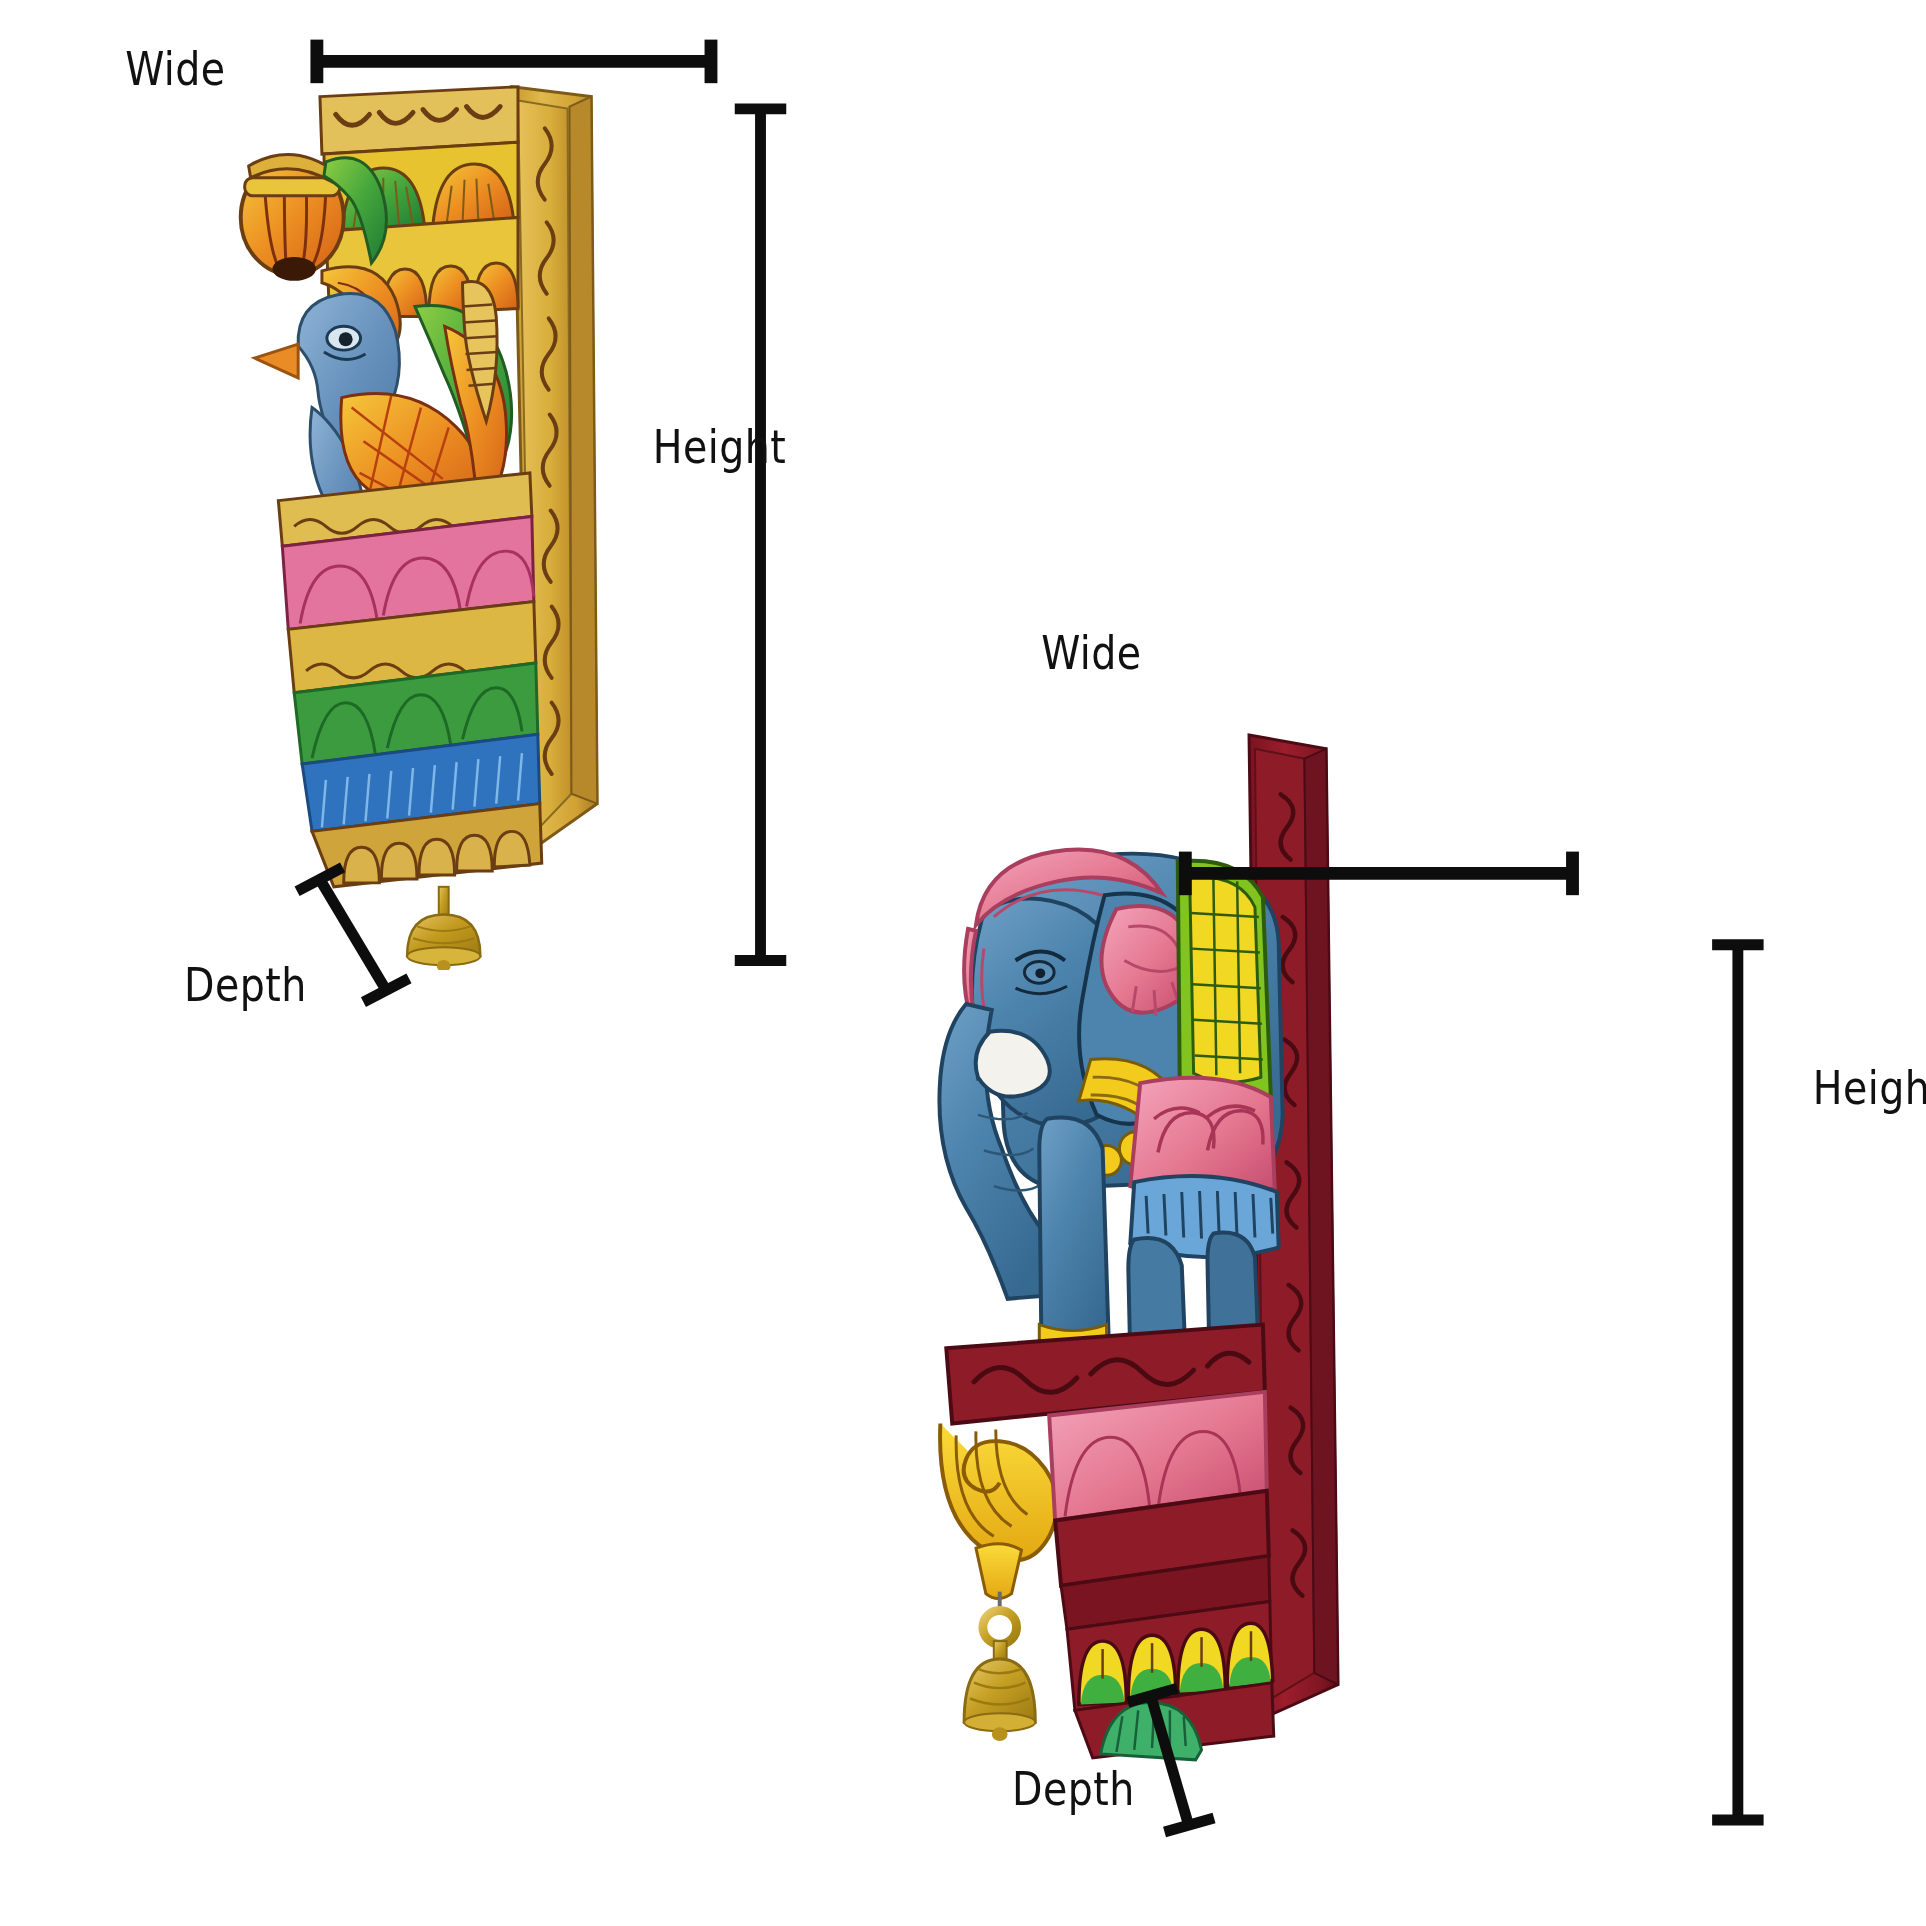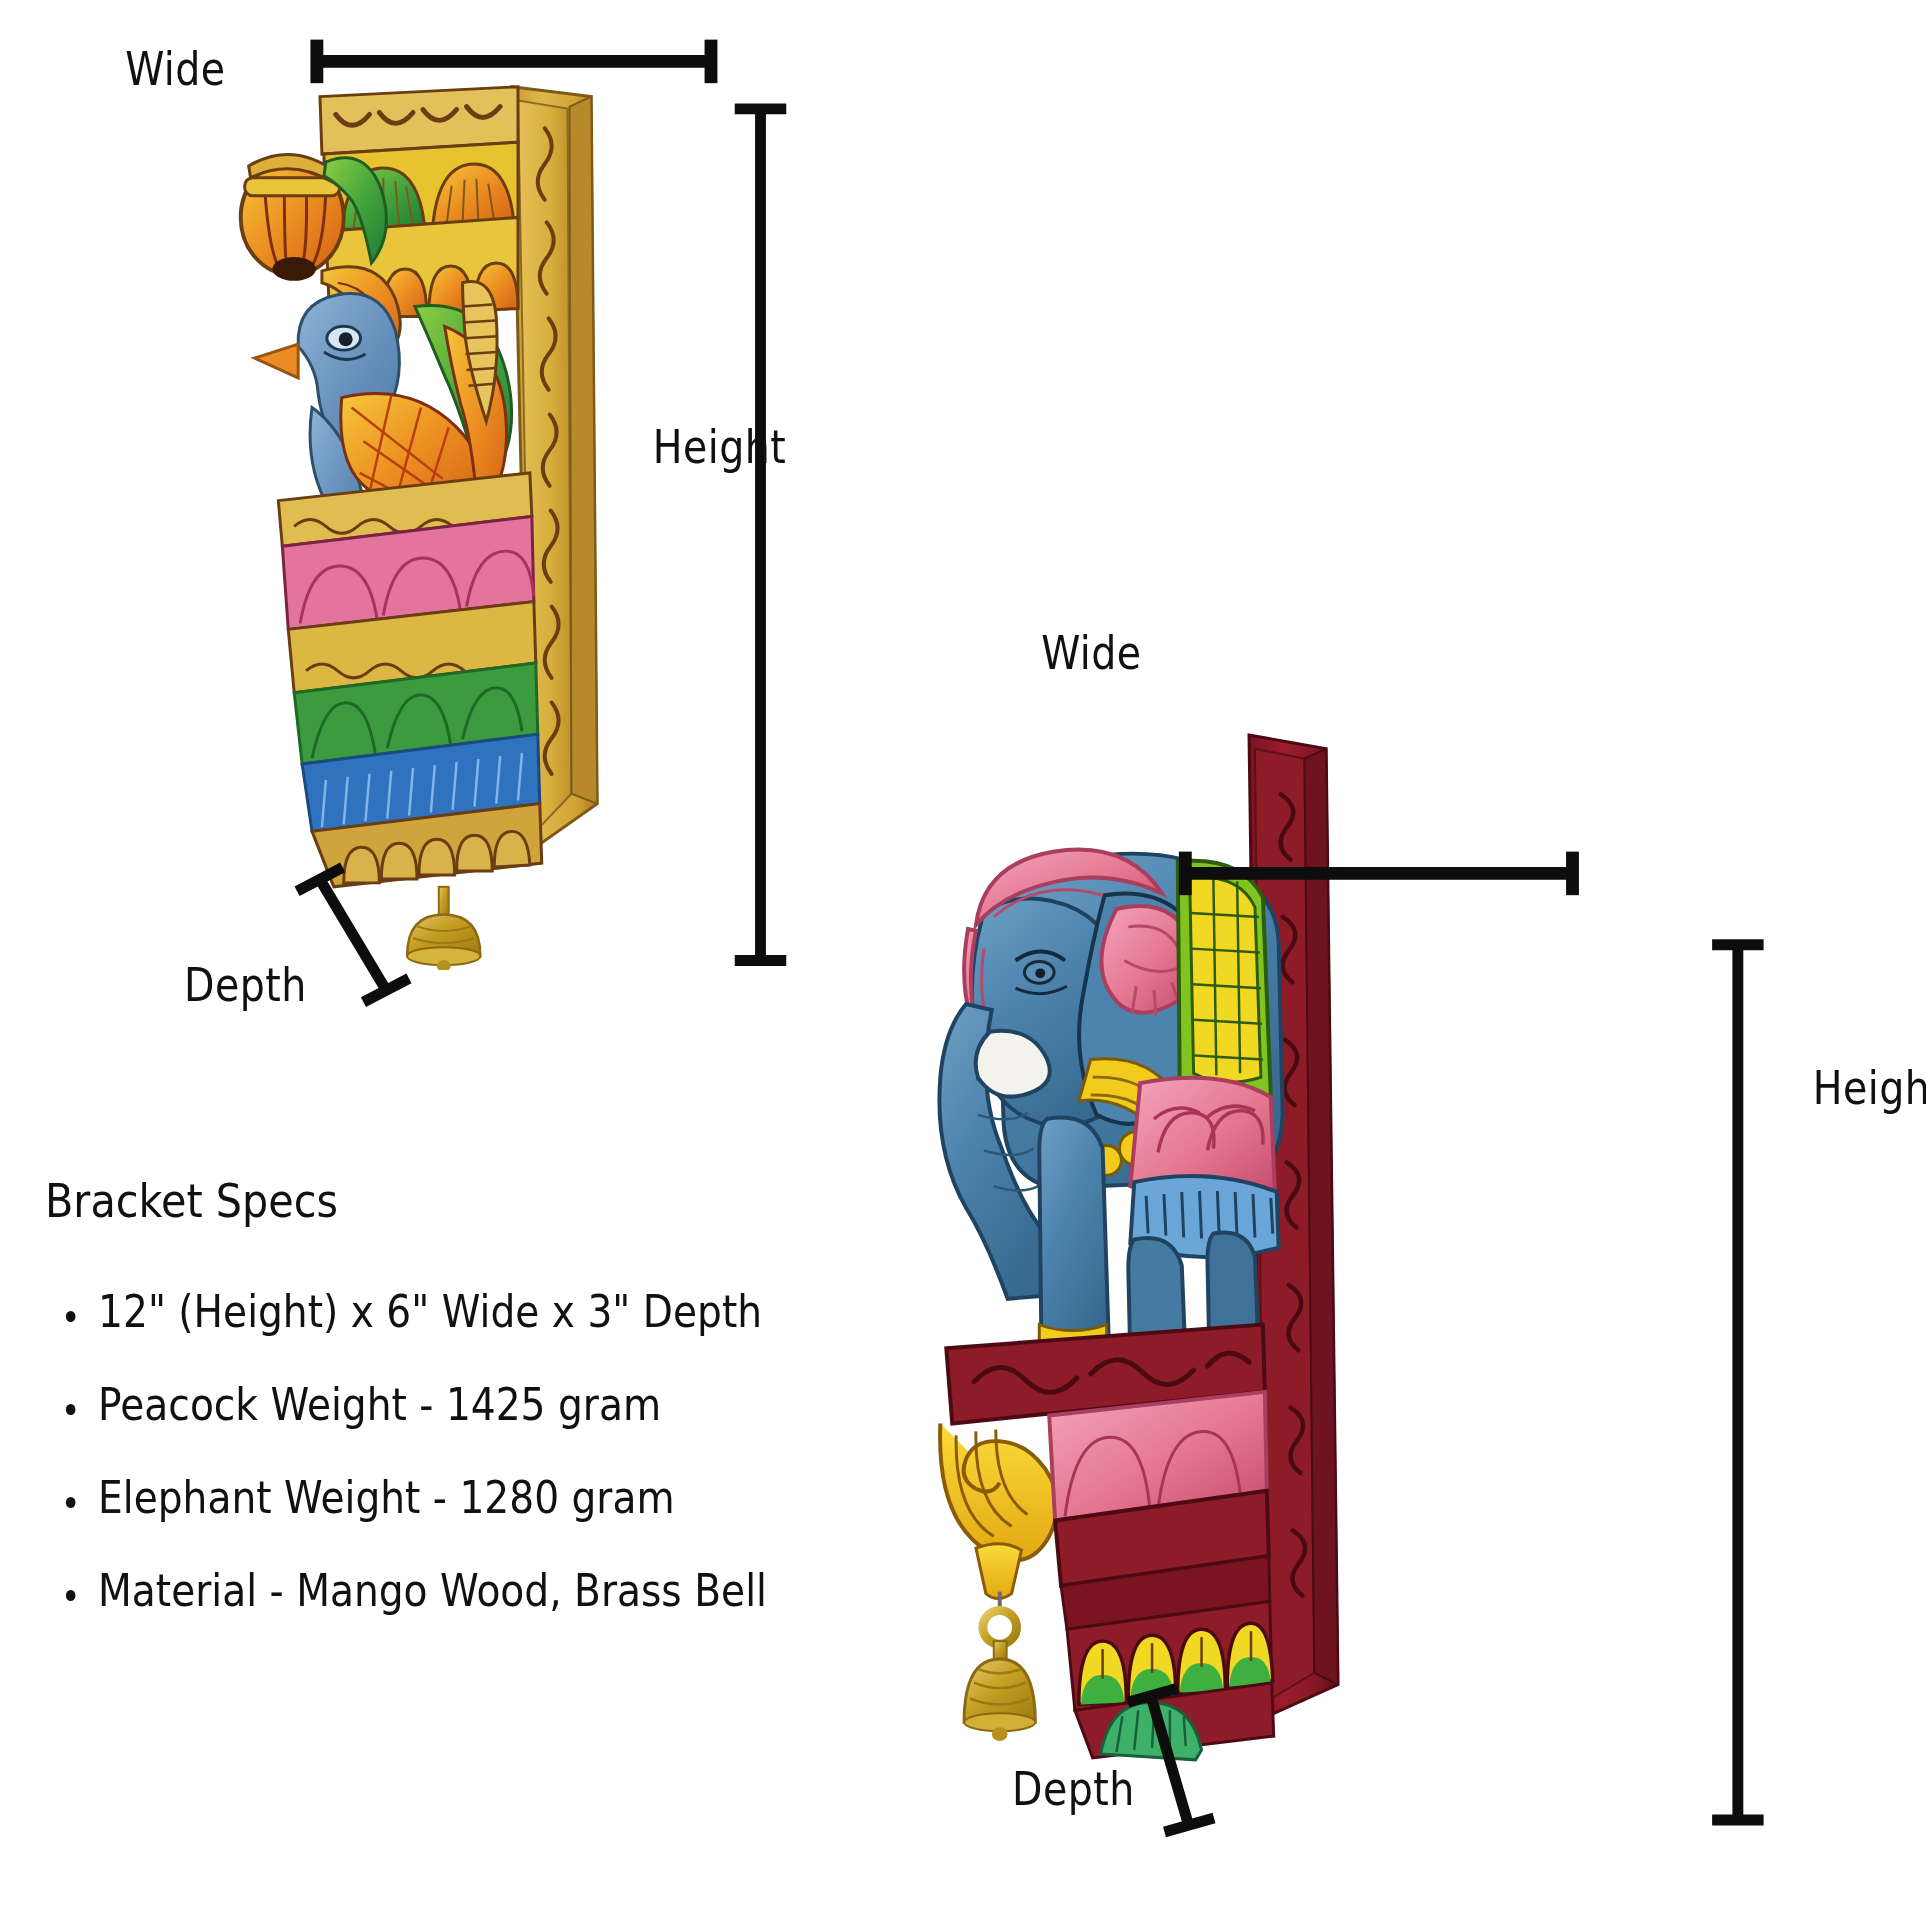--- a/index.html
+++ b/index.html
@@ -544,24 +544,15 @@
   <div class="dim-label lbl-height-peacock">Height</div>
 
   <div class="dim-label lbl-depth-peacock">Depth</div>
 
   <div class="dim-label lbl-wide-elephant">Wide</div>
 
   <div class="dim-label lbl-height-elephant">Height</div>
 
   <div class="dim-label lbl-depth-elephant">Depth</div>
 
-  <div class="specs">
-    <div class="specs-title">Bracket Specs</div>
-    <ul class="specs-list">
-      <li>12" (Height) x 6" Wide x 3" Depth</li>
-      <li>Peacock Weight - 1425 gram</li>
-      <li>Elephant Weight - 1280 gram</li>
-      <li>Material - Mango Wood, Brass Bell</li>
-    </ul>
-  </div>
 
 </div>
 
 
 </body></html>

